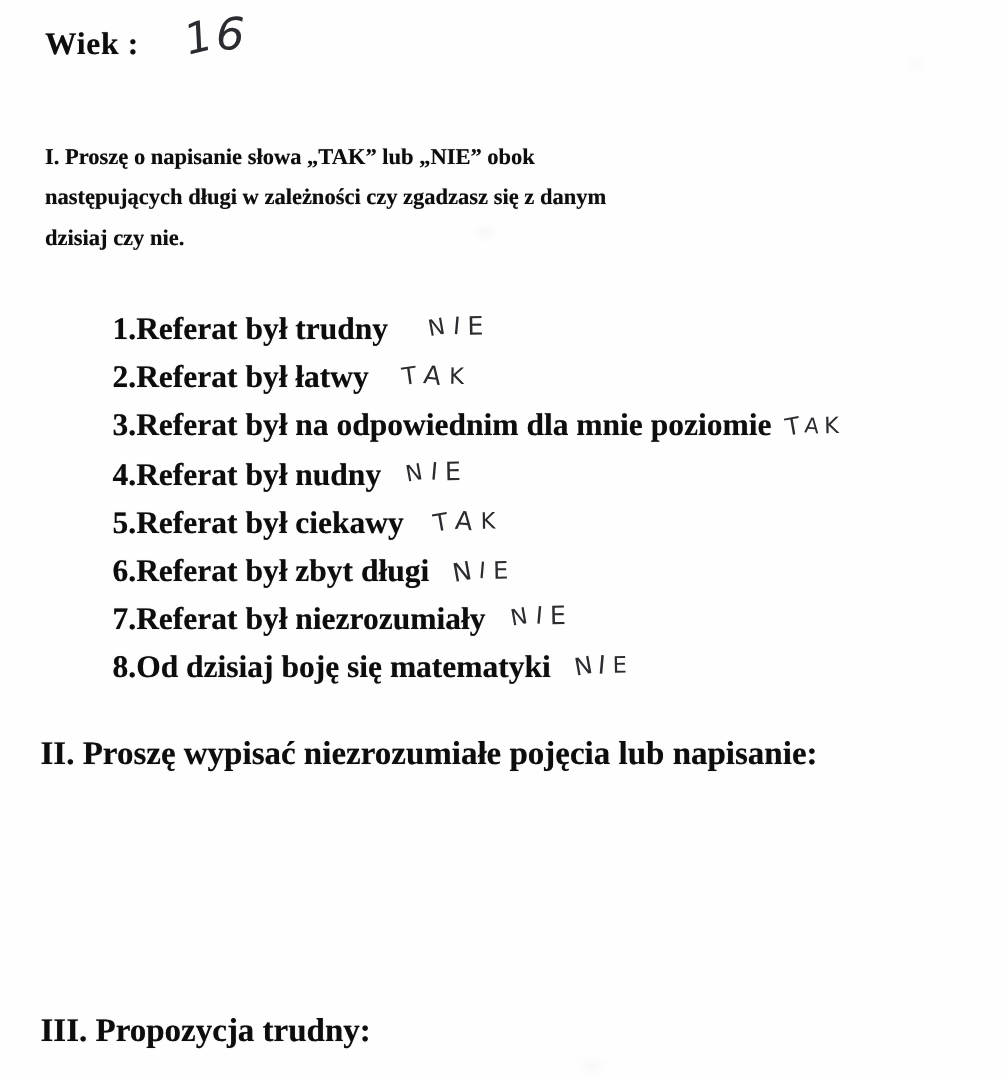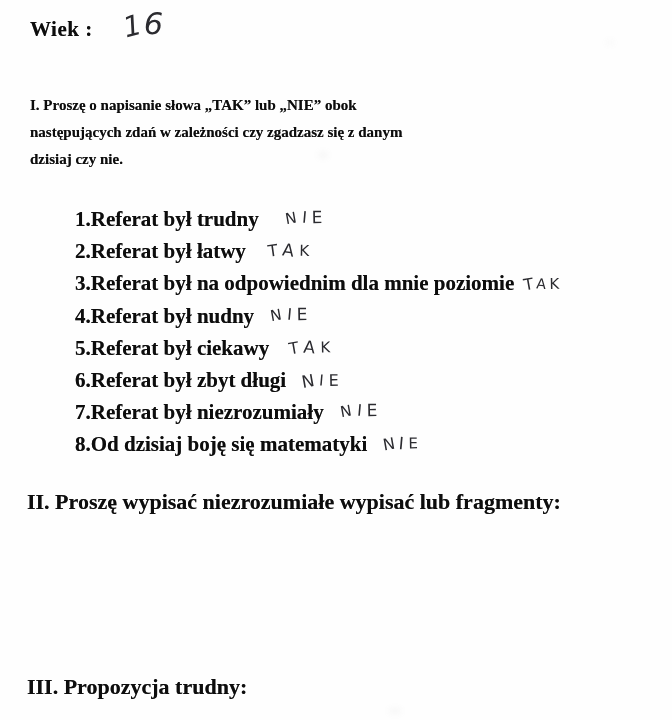--- a/index.html
+++ b/index.html
@@ -106,36 +106,36 @@
 
 <div class="page">
 
   <div class="age-row">
     <span class="typed age-label">Wiek :</span>
     <span class="hand age-value"><span style="display: inline-block; transform: rotate(-9deg) translateY(-1px) scale(0.94);">1</span><span style="display: inline-block; transform: rotate(6deg) translateY(-1px) scale(1);">6</span></span>
   </div>
 
   <p class="typed section1-heading">
     <span>I. Proszę o napisanie słowa „TAK” lub „NIE” obok</span><br>
-    <span>następujących zdań w zależności czy zgadzasz się z danym</span><br>
+    <span>następujących długi w zależności czy zgadzasz się z danym</span><br>
     <span>dzisiaj czy nie.</span>
   </p>
 
   <ol class="statement-list">
       <li><span class="typed statement-label">1.Referat był trudny</span><span class="hand answer"><span style="display: inline-block; transform: rotate(-9deg) translateY(-1px) scale(0.94);">N</span><span style="display: inline-block; transform: rotate(6deg) translateY(-1px) scale(1);">I</span><span style="display: inline-block; transform: rotate(0deg) translateY(-1px) scale(1.06);">E</span></span></li>
       <li><span class="typed statement-label">2.Referat był łatwy</span><span class="hand answer"><span style="display: inline-block; transform: rotate(-9deg) translateY(0px) scale(1);">T</span><span style="display: inline-block; transform: rotate(6deg) translateY(0px) scale(1.06);">A</span><span style="display: inline-block; transform: rotate(0deg) translateY(0px) scale(0.94);">K</span></span></li>
       <li><span class="typed statement-label">3.Referat był na odpowiednim dla mnie poziomie</span><span class="hand answer"><span style="display: inline-block; transform: rotate(-9deg) translateY(1px) scale(1.06);">T</span><span style="display: inline-block; transform: rotate(6deg) translateY(1px) scale(0.94);">A</span><span style="display: inline-block; transform: rotate(0deg) translateY(1px) scale(1);">K</span></span></li>
       <li><span class="typed statement-label">4.Referat był nudny</span><span class="hand answer"><span style="display: inline-block; transform: rotate(-9deg) translateY(-1px) scale(0.94);">N</span><span style="display: inline-block; transform: rotate(6deg) translateY(-1px) scale(1);">I</span><span style="display: inline-block; transform: rotate(0deg) translateY(-1px) scale(1.06);">E</span></span></li>
       <li><span class="typed statement-label">5.Referat był ciekawy</span><span class="hand answer"><span style="display: inline-block; transform: rotate(-9deg) translateY(0px) scale(1);">T</span><span style="display: inline-block; transform: rotate(6deg) translateY(0px) scale(1.06);">A</span><span style="display: inline-block; transform: rotate(0deg) translateY(0px) scale(0.94);">K</span></span></li>
       <li><span class="typed statement-label">6.Referat był zbyt długi</span><span class="hand answer"><span style="display: inline-block; transform: rotate(-9deg) translateY(1px) scale(1.06);">N</span><span style="display: inline-block; transform: rotate(6deg) translateY(1px) scale(0.94);">I</span><span style="display: inline-block; transform: rotate(0deg) translateY(1px) scale(1);">E</span></span></li>
       <li><span class="typed statement-label">7.Referat był niezrozumiały</span><span class="hand answer"><span style="display: inline-block; transform: rotate(-9deg) translateY(-1px) scale(0.94);">N</span><span style="display: inline-block; transform: rotate(6deg) translateY(-1px) scale(1);">I</span><span style="display: inline-block; transform: rotate(0deg) translateY(-1px) scale(1.06);">E</span></span></li>
       <li><span class="typed statement-label">8.Od dzisiaj boję się matematyki</span><span class="hand answer"><span style="display: inline-block; transform: rotate(-9deg) translateY(0px) scale(1);">N</span><span style="display: inline-block; transform: rotate(6deg) translateY(0px) scale(1.06);">I</span><span style="display: inline-block; transform: rotate(0deg) translateY(0px) scale(0.94);">E</span></span></li>
     </ol>
 
-  <p class="typed section2-heading">II. Proszę wypisać niezrozumiałe wypisać lub fragmenty:</p>
+  <p class="typed section2-heading">II. Proszę wypisać niezrozumiałe pojęcia lub napisanie:</p>
 
   <p class="typed section3-heading">III. Propozycja trudny:</p>
 
   <div class="smudge smudge-1"></div>
   <div class="smudge smudge-2"></div>
   <div class="smudge smudge-3"></div>
 
 </div>
 
 </body></html>

